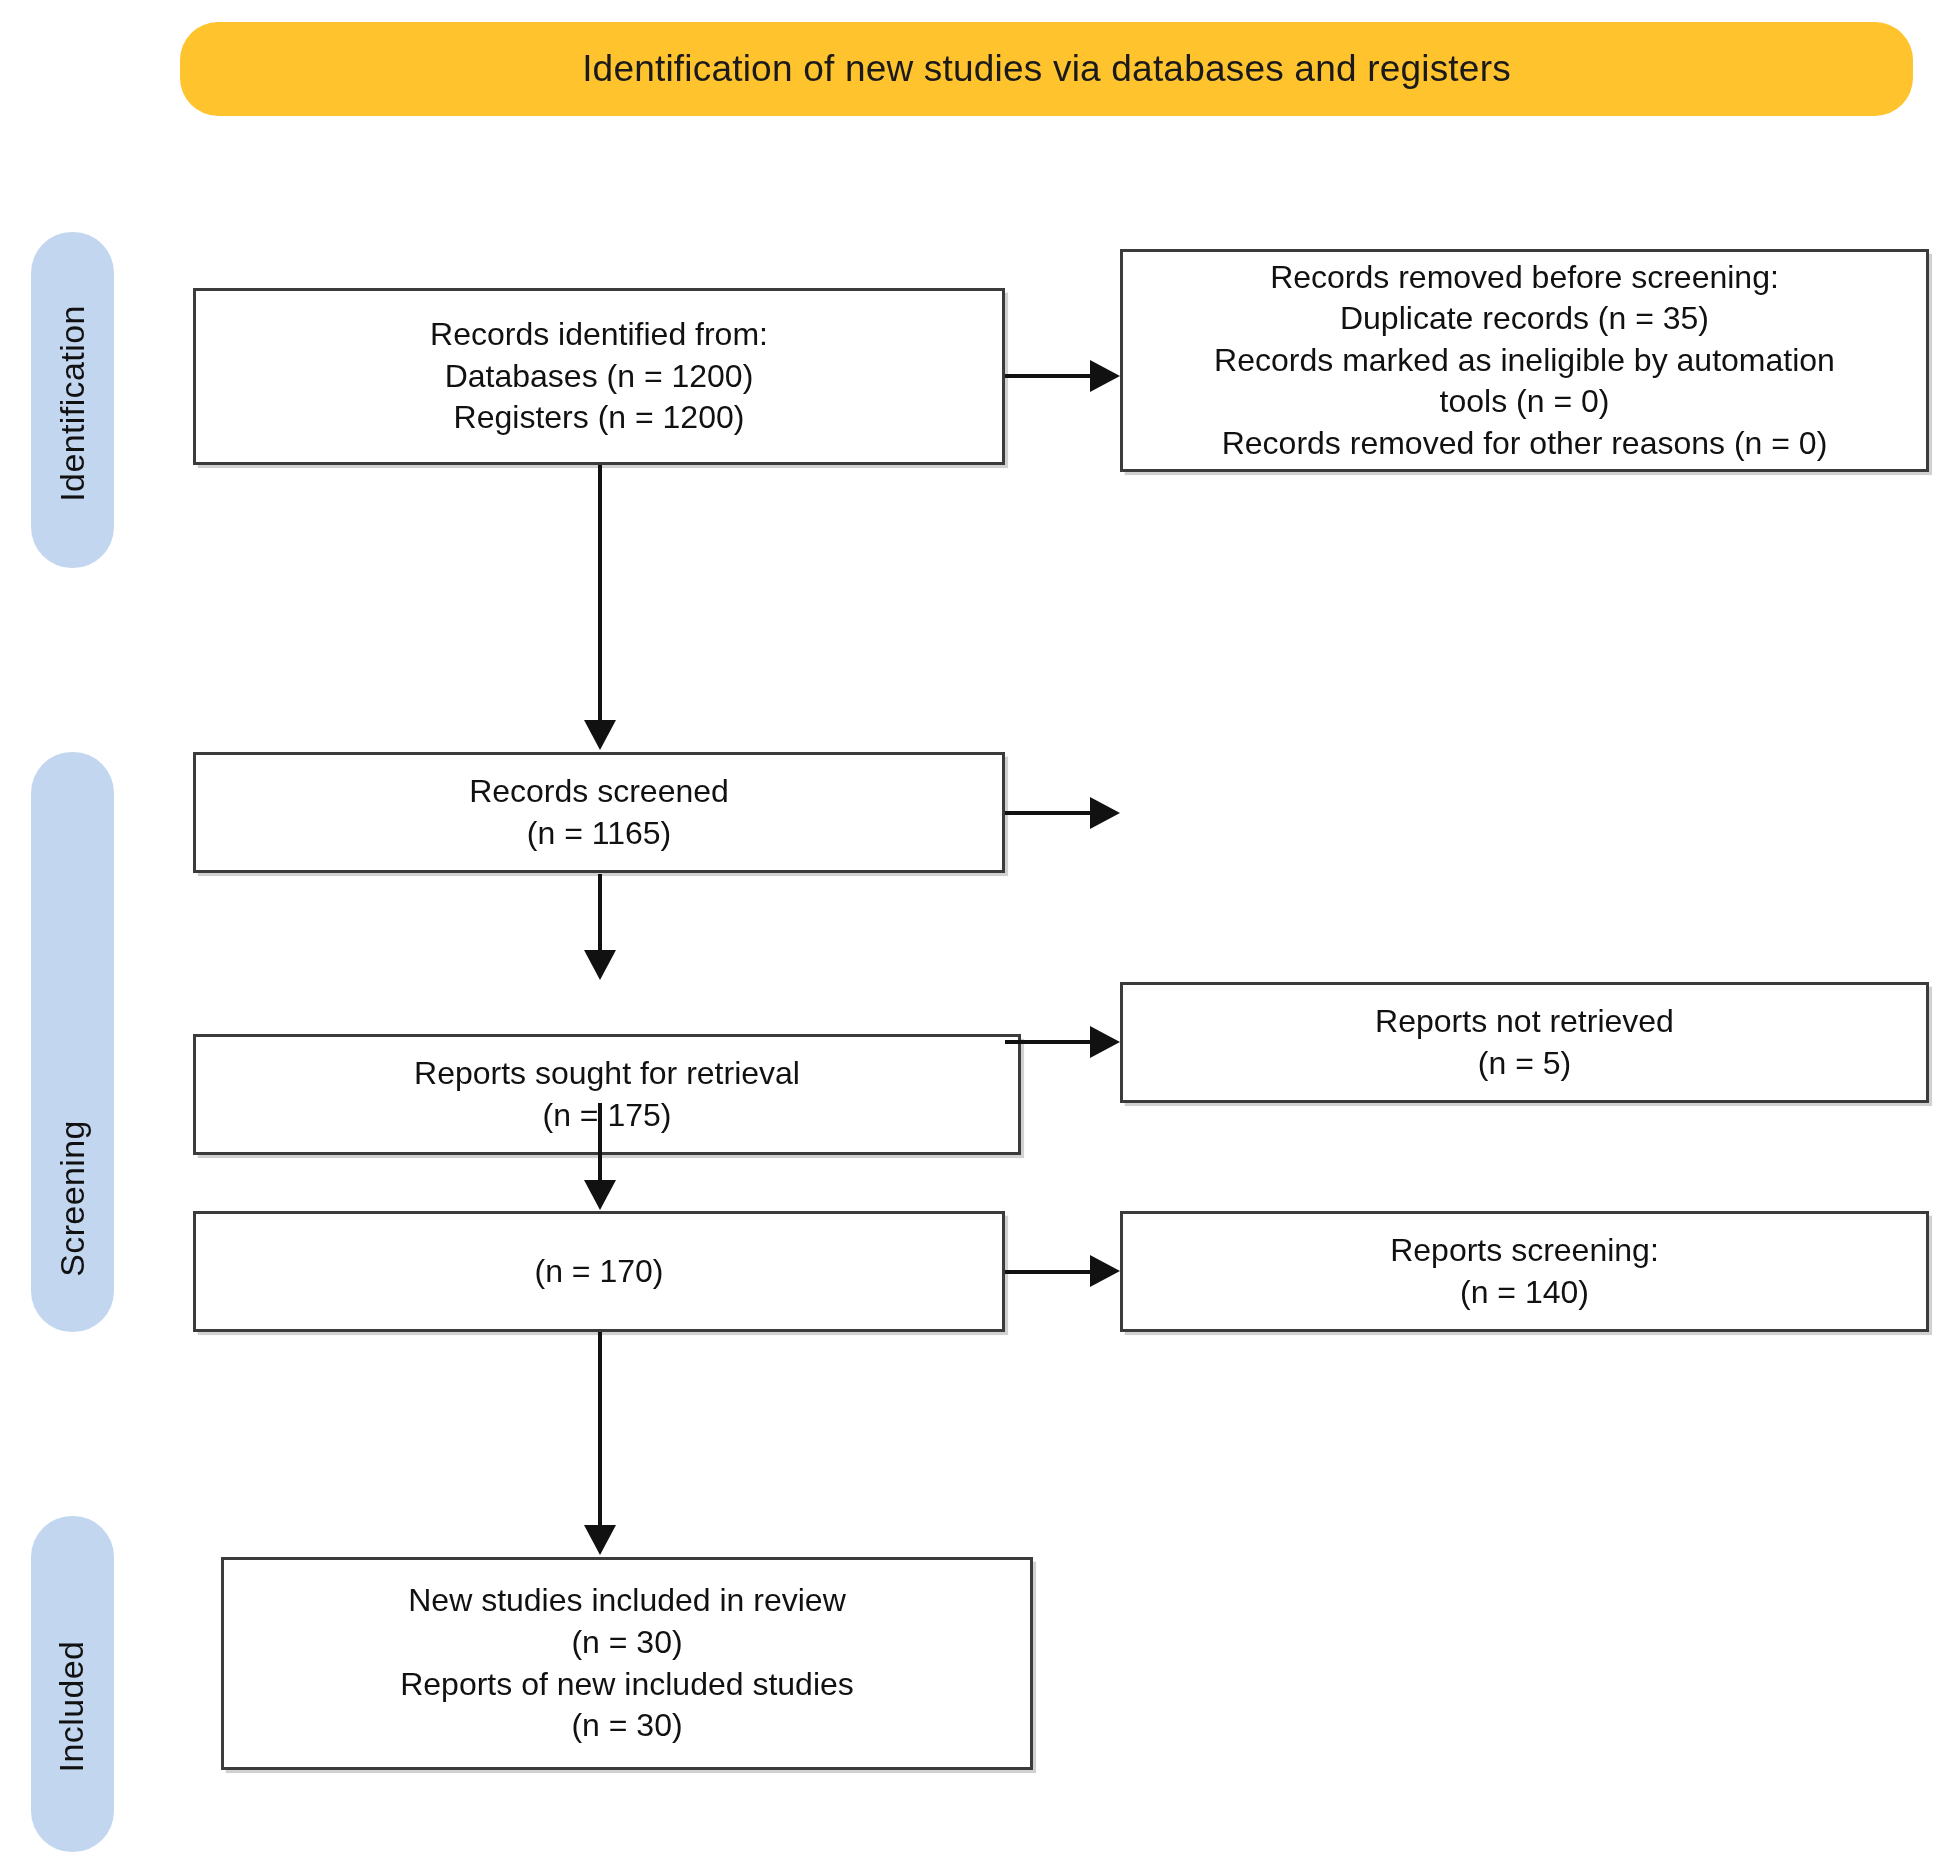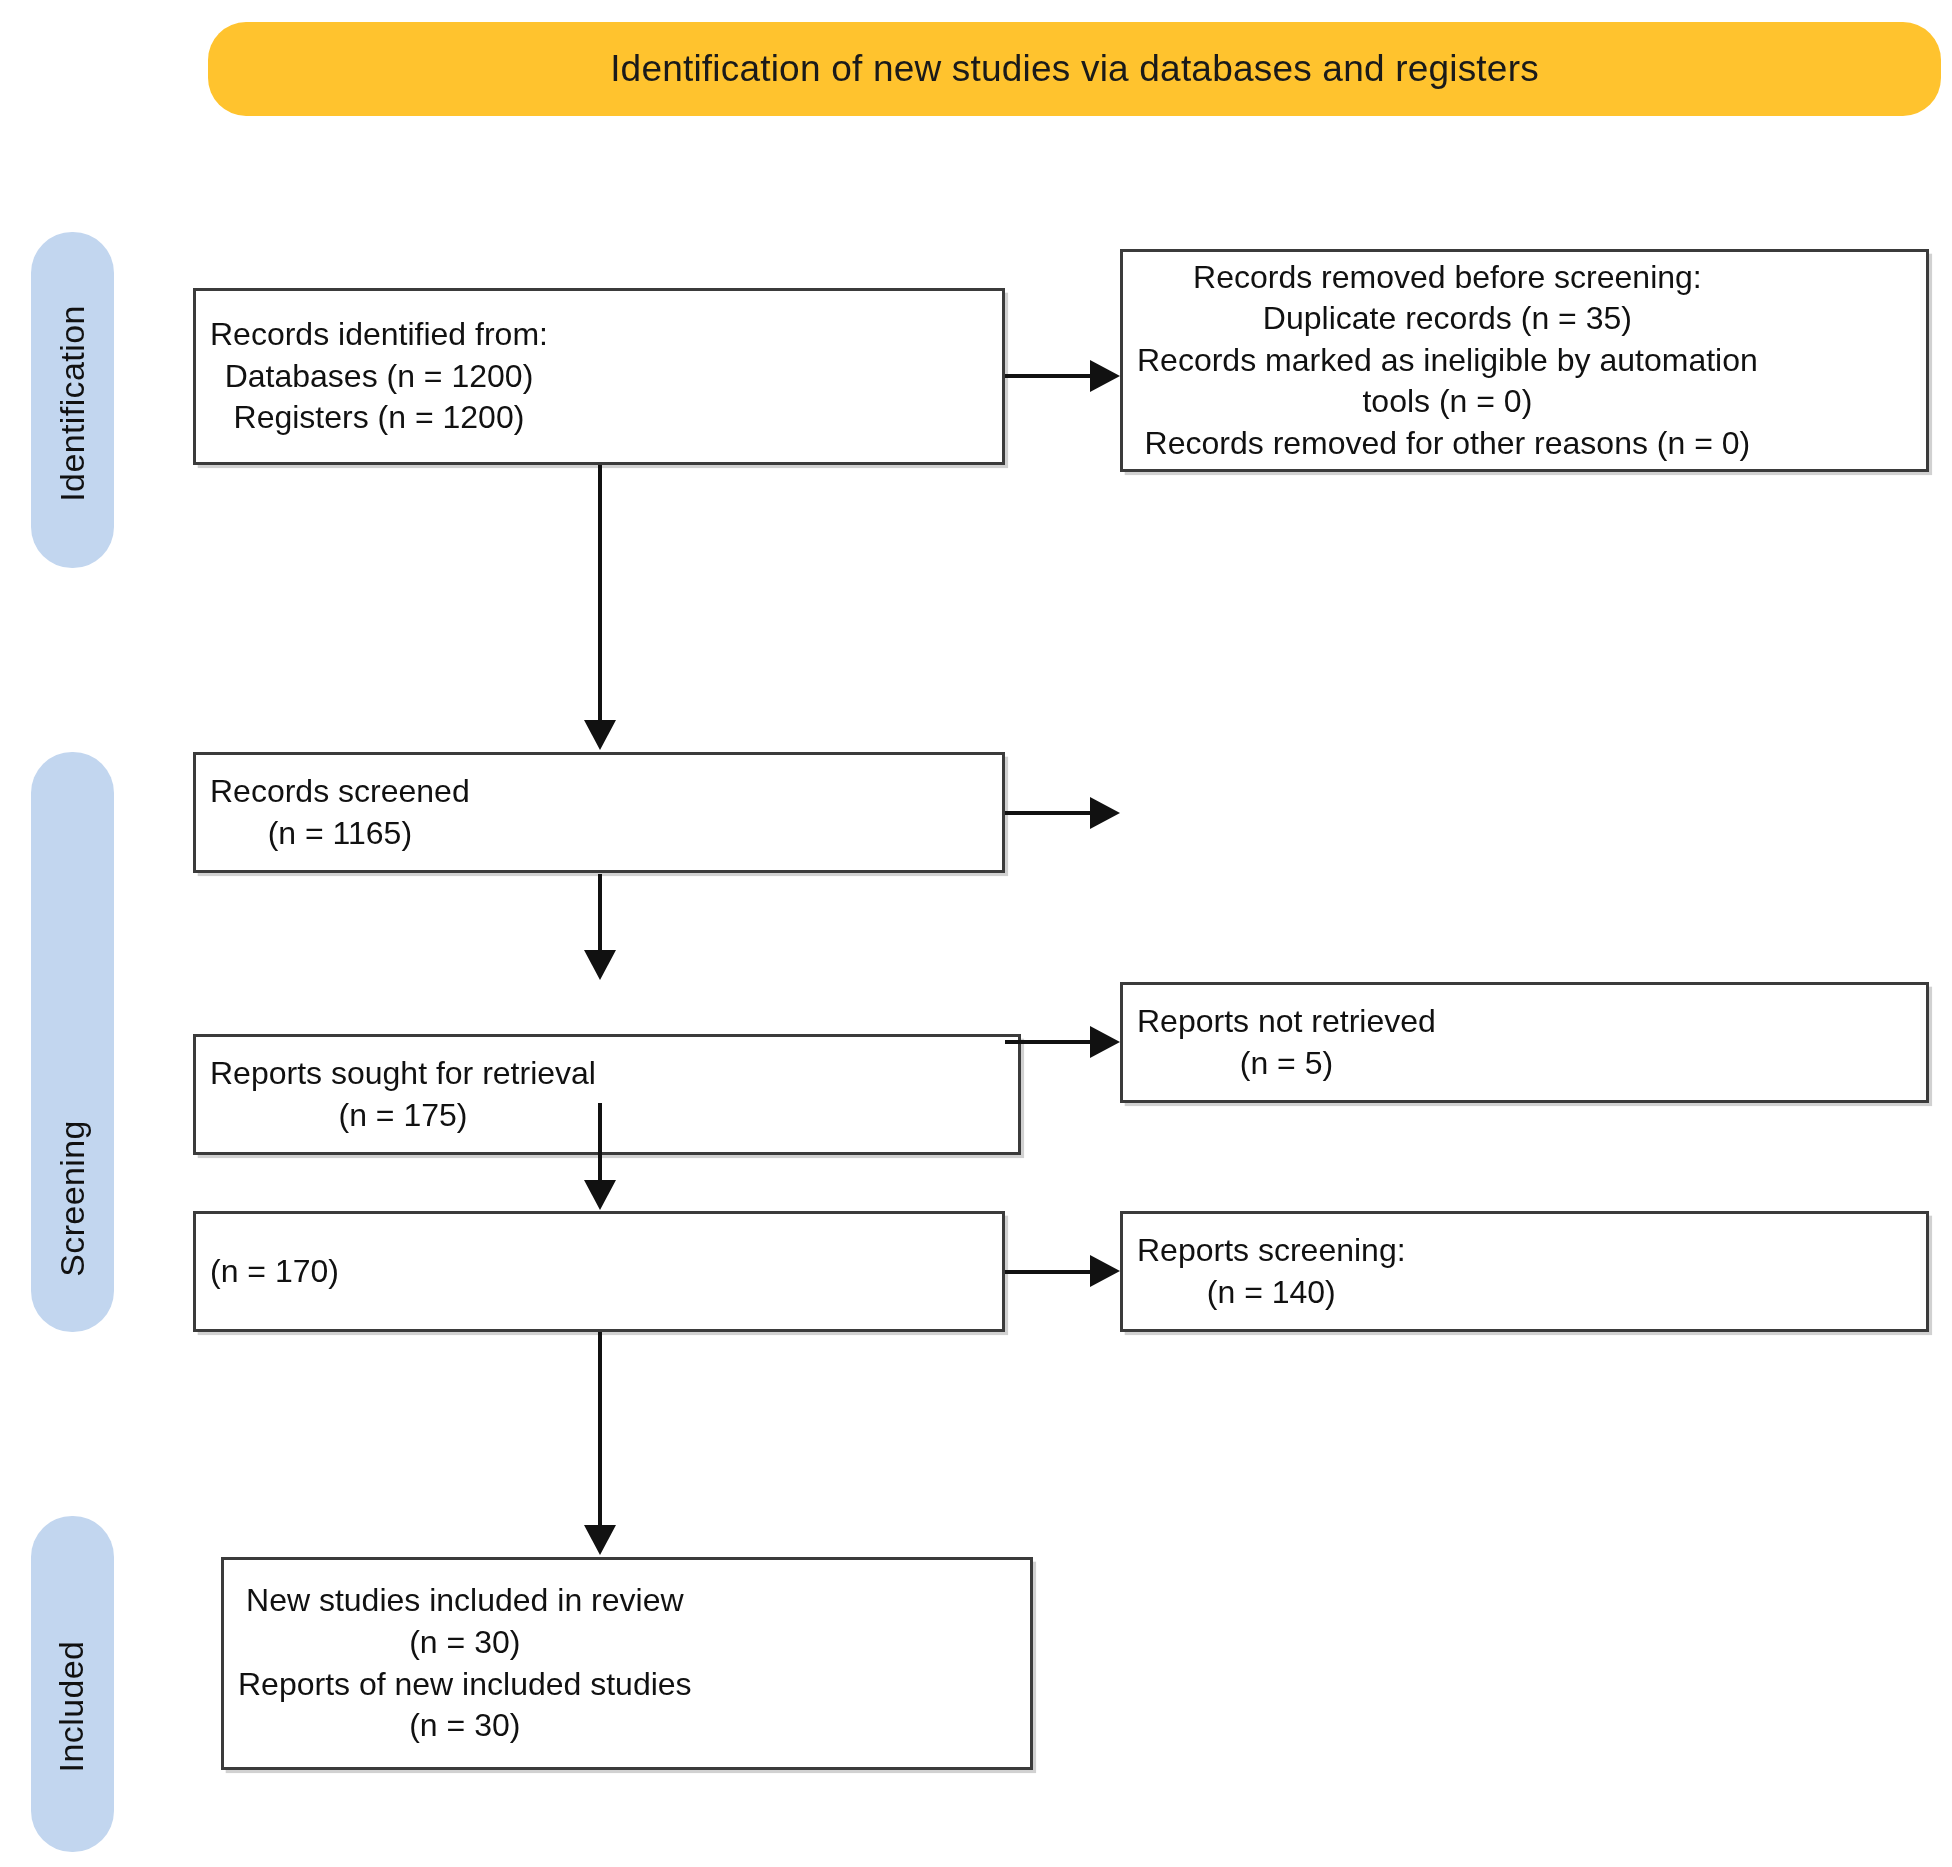--- a/index.html
+++ b/index.html
@@ -14,21 +14,21 @@
     position: relative;
     width: 1952px;
     height: 1867px;
     background: #ffffff;
     overflow: hidden;
   }
 
   
   .header-banner {
     position: absolute;
-    left: 208px;
+    left: 180px;
     top: 22px;
     width: 1733px;
     height: 94px;
     background: #FFC32E;
     border-radius: 38px;
     display: flex;
     align-items: center;
     justify-content: center;
   }
   .header-banner .title {
@@ -66,21 +66,21 @@
 
   
   .flow-box {
     position: absolute;
     background: #ffffff;
     border: 3.1px solid #3b3b3b;
     box-sizing: border-box;
     box-shadow: 3.9px 3.9px 0 -0.8px rgba(0,0,0,0.18);
     display: flex;
     align-items: center;
-    justify-content: flex-start;
+    justify-content: center;
     text-align: center;
     padding: 2px 14px;
   }
   .flow-box .box-text {
     font-size: 32px;
     line-height: 1.30;
     color: #111111;
   }
   .flow-box .box-text div { white-space: nowrap; }
 

